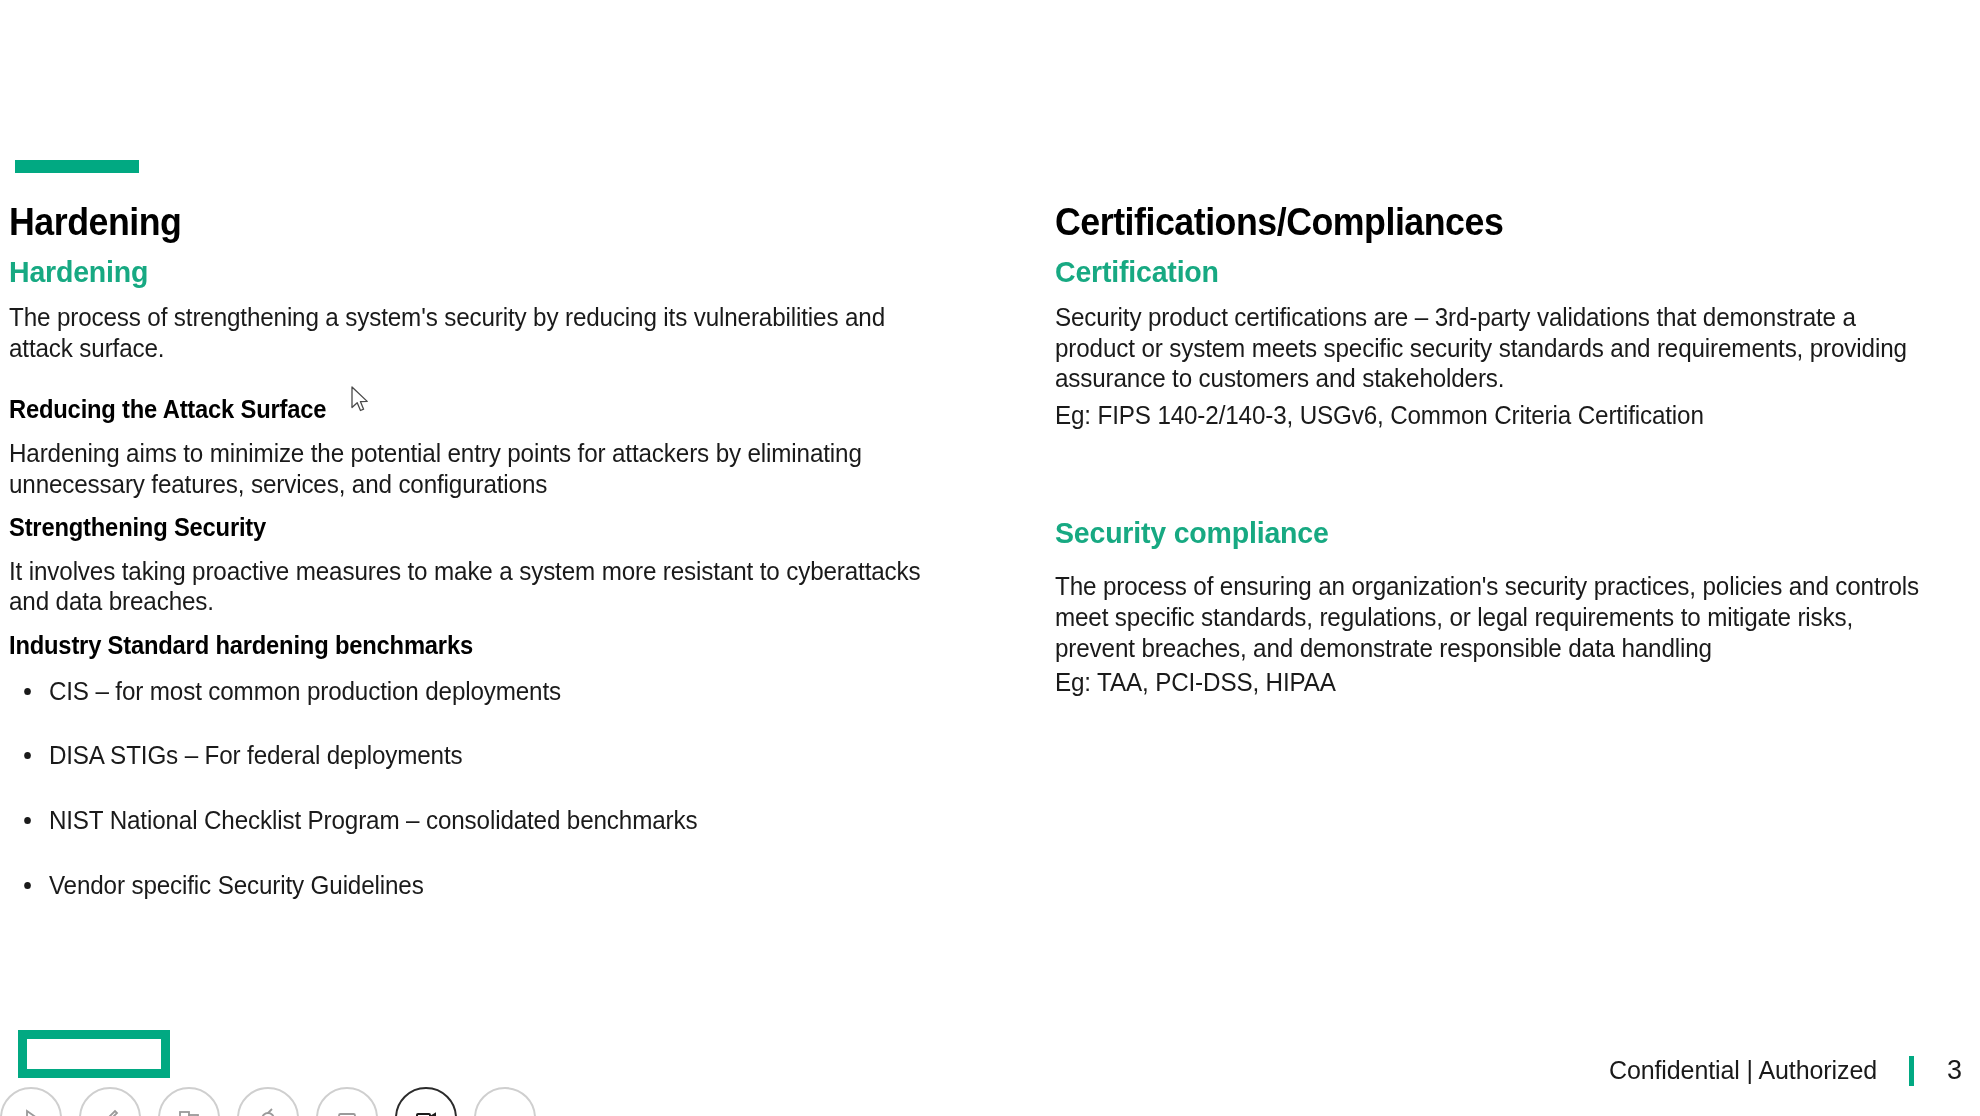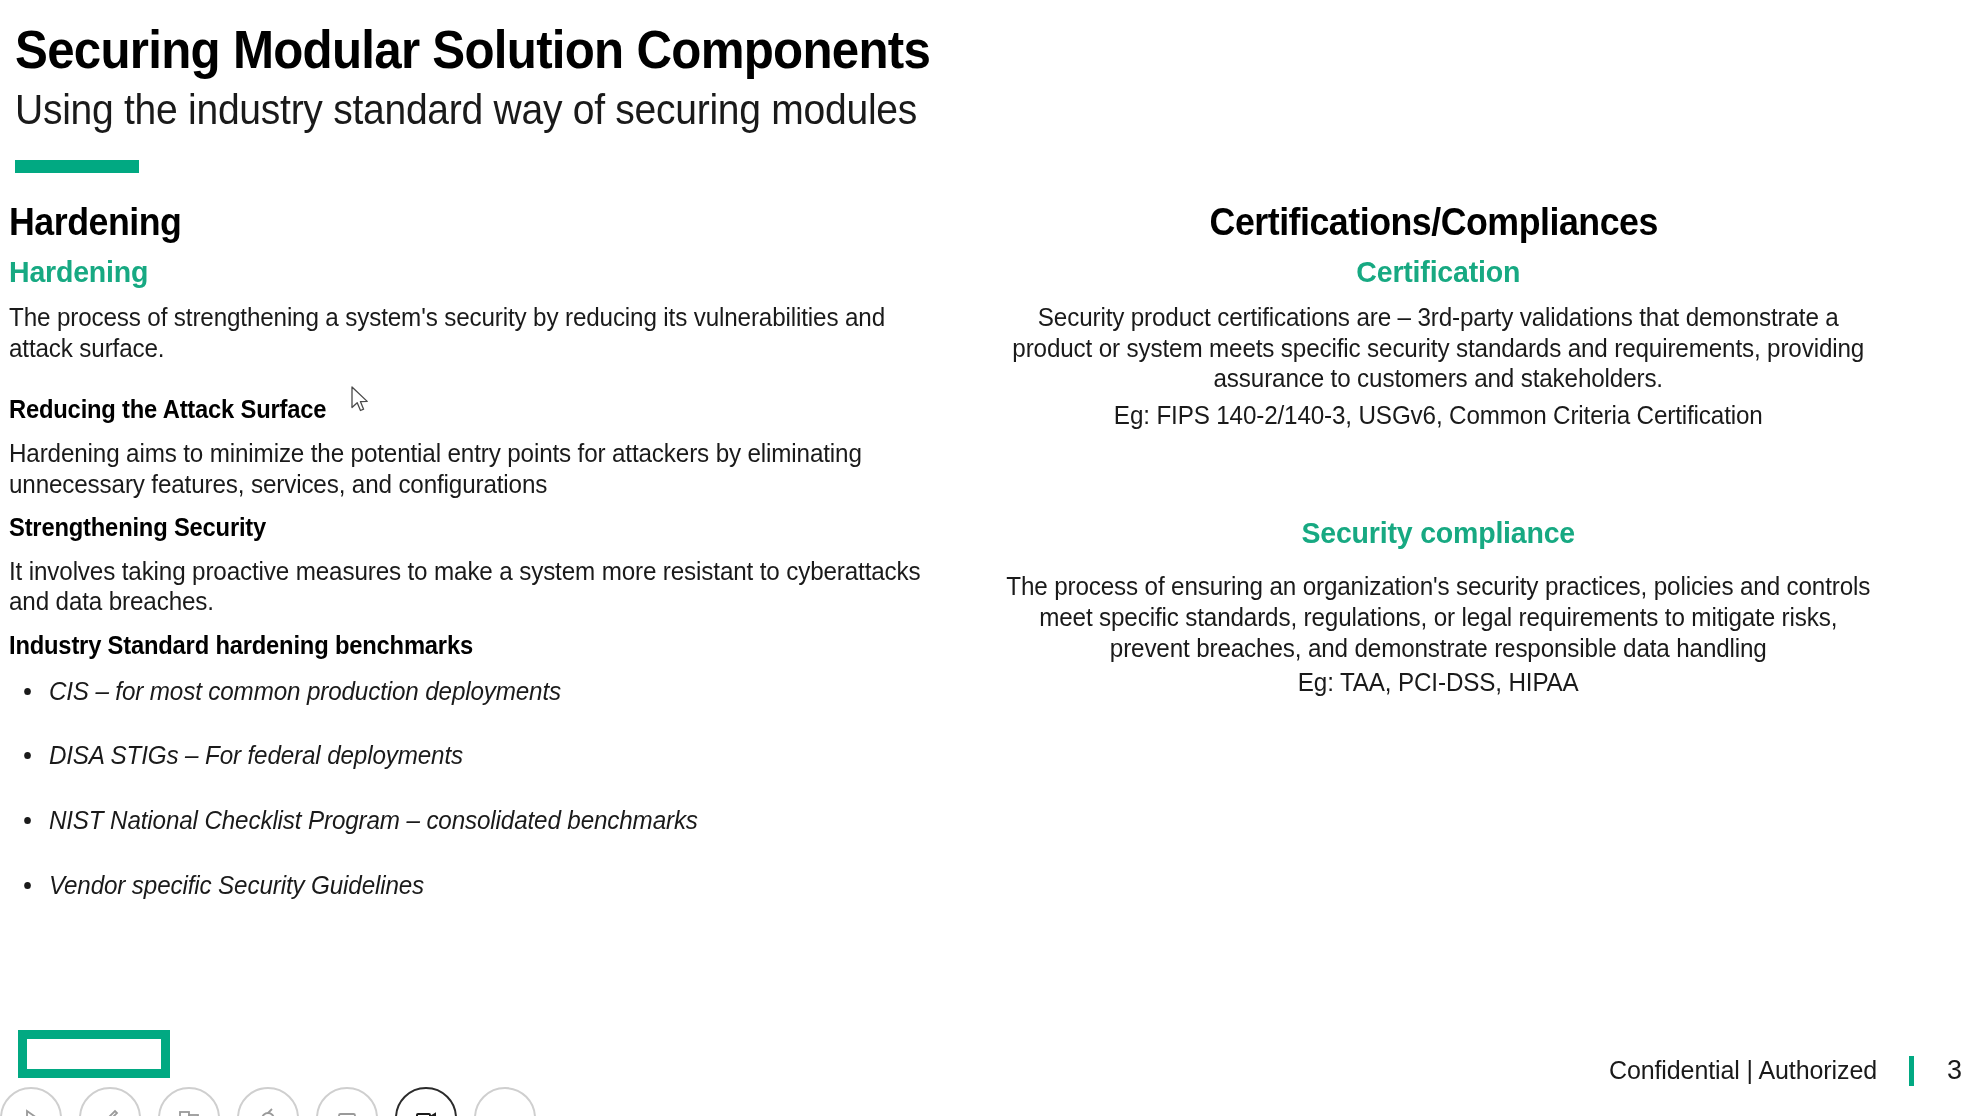--- a/index.html
+++ b/index.html
@@ -44,21 +44,21 @@
     width:124px; height:13px;
     background:#01A982;
   }
 
   
   .col {
     position:absolute;
     top:203px;
   }
   .col-left  { left:9px;   width:960px; }
-  .col-right { left:1006px; width:910px;text-align:center; }
+  .col-right { left:1055px; width:910px; }
 
   .col-heading {
     font-size:38px;
     font-weight:bold;
     color:#000000;
     letter-spacing:-0.5px;
     line-height:1.0;
     transform:scaleX(0.94);
     transform-origin:left center;
     white-space:nowrap;
@@ -92,21 +92,21 @@
     letter-spacing:-0.15px;
     transform:scaleX(0.95);
     transform-origin:left center;
   }
 
   .gap-sm  { height:14px; }
   .gap-md  { height:22px; }
   .gap-lg  { height:32px; }
   .gap-xl  { height:86px; }
 
-  ul.bullets { list-style:none; margin-top:16px;font-style:italic; }
+  ul.bullets { list-style:none; margin-top:16px; }
   ul.bullets li {
     position:relative;
     font-size:25.5px;
     color:#1a1a1a;
     line-height:1.2;
     padding-left:42px;
     margin-bottom:34px;
     letter-spacing:-0.15px;
     transform:scaleX(0.95);
     transform-origin:left center;
@@ -173,24 +173,20 @@
     left:351px; top:386px;
     width:20px; height:30px;
     pointer-events:none;
   }
 </style>
 </head>
 <body>
 
 <div class="slide">
 
-  <div class="header">
-    <div class="slide-title">Securing Modular Solution Components</div>
-    <div class="slide-subtitle">Using the industry standard way of securing modules</div>
-  </div>
   <div class="accent-bar"></div>
 
   <div class="col col-left">
 
     <div class="col-heading">Hardening</div>
 
     <div class="gap-sm"></div>
 
     <div class="sec-heading">Hardening</div>
 

